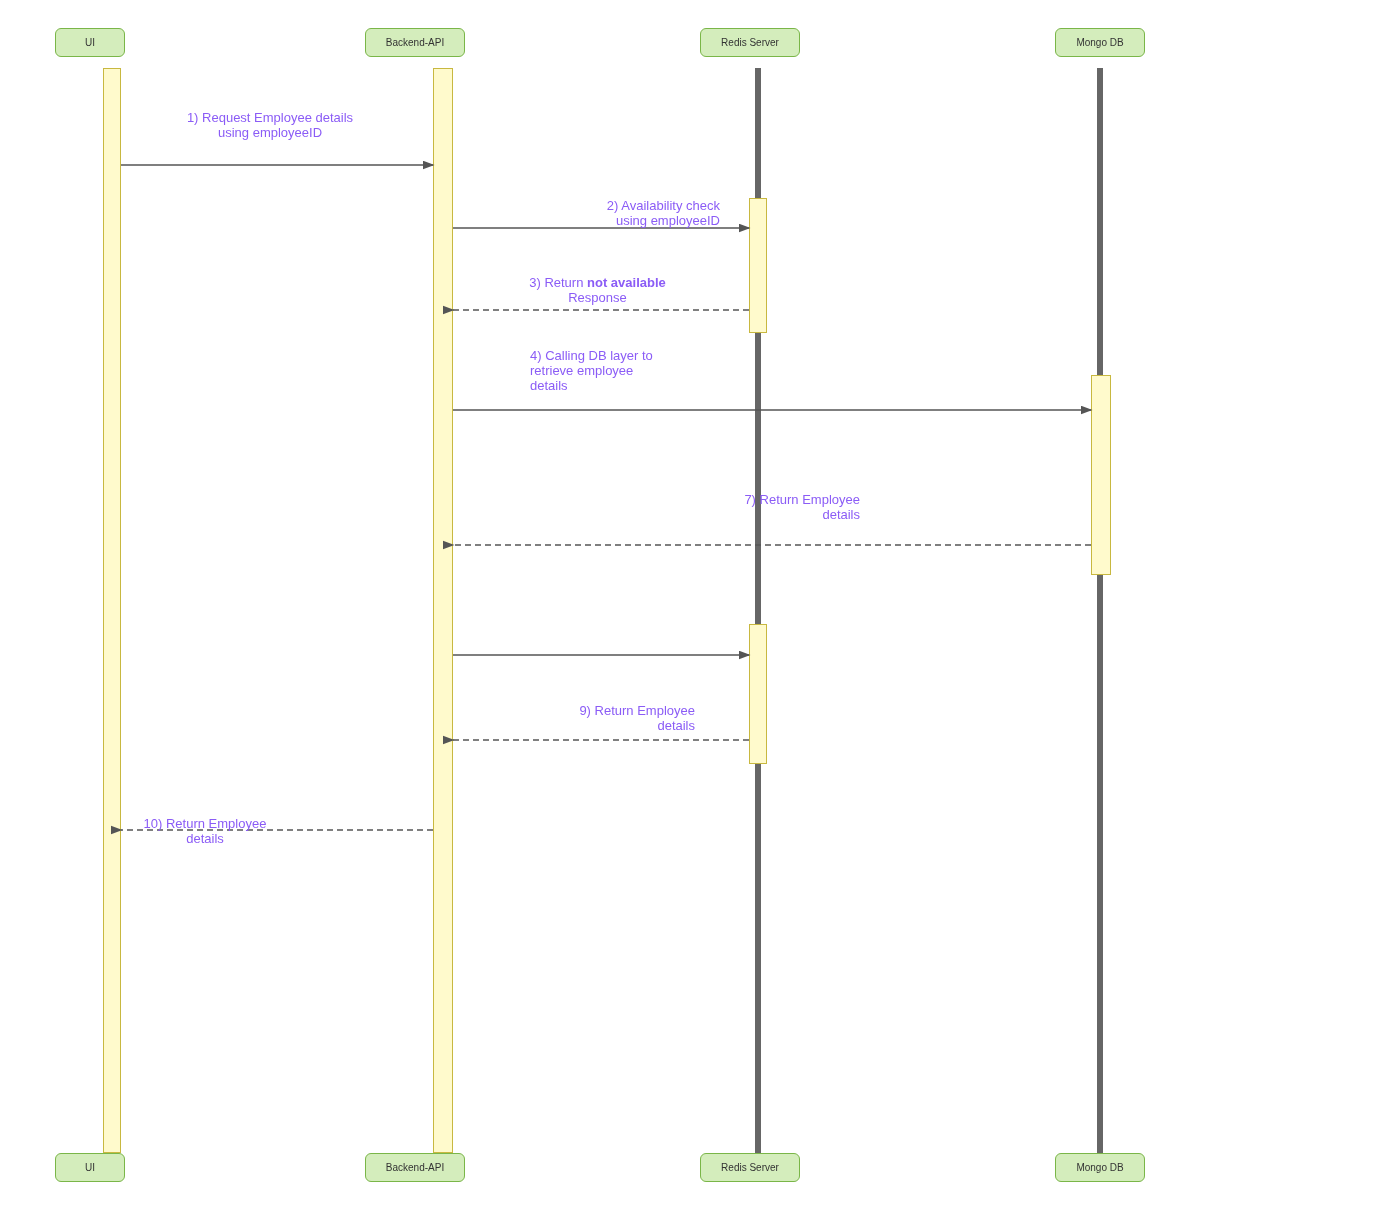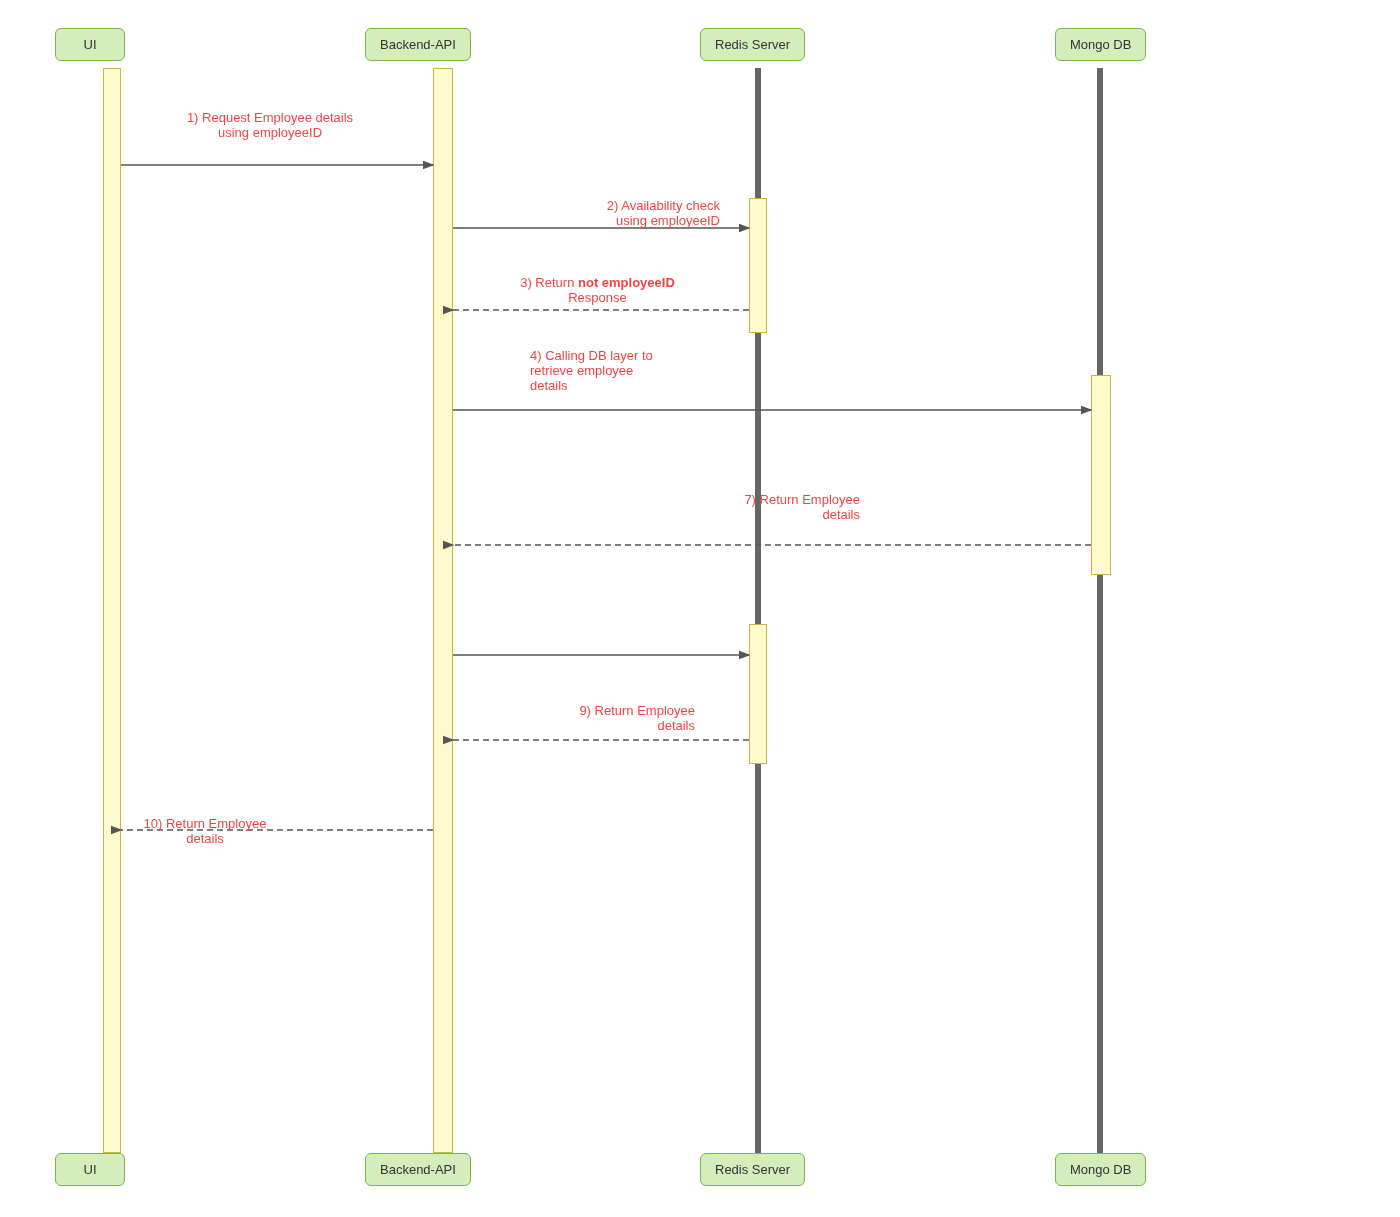--- a/index.html
+++ b/index.html
@@ -18,21 +18,21 @@
       width: 1400px;
       height: 1217px;
     }
     .actor-box {
       position: absolute;
       background: #d4edbc;
       border: 1.5px solid #7ab648;
       border-radius: 6px;
       padding: 8px 14px;
       text-align: center;
-      font-size: 13px;
+      font-size: 10px;
       font-weight: normal;
       white-space: nowrap;
     }
     .lifeline {
       position: absolute;
       width: 3px;
       background: #e8d882;
       border: 1px solid #c8b840;
     }
     .activation-box {
@@ -43,21 +43,21 @@
     svg.arrows {
       position: absolute;
       top: 0; left: 0;
       width: 1400px;
       height: 1217px;
       pointer-events: none;
     }
     .message-label {
       position: absolute;
       font-size: 13px;
-      color: #ef4444;
+      color: #8b5cf6;
       text-align: center;
     }
   </style>
 </head>
 <body>
 
 <div class="diagram-container">
 
   <div class="actor-box" style="left: 55px; top: 28px; min-width: 70px;">
     <span>UI</span>
@@ -128,21 +128,21 @@
 
   <div class="message-label" style="left: 140px; top: 110px; width: 260px; text-align: center;">
     <span>1) Request  Employee details<br>using employeeID</span>
   </div>
 
   <div class="message-label" style="left: 490px; top: 198px; width: 230px; text-align: right;">
     <span>2) Availability check<br>using employeeID</span>
   </div>
 
   <div class="message-label" style="left: 475px; top: 275px; width: 245px; text-align: center;">
-    <span>3) Return <strong>not employeeID</strong><br>Response</span>
+    <span>3) Return <strong>not available</strong><br>Response</span>
   </div>
 
   <div class="message-label" style="left: 530px; top: 348px; width: 250px; text-align: left;">
     <span>4) Calling DB layer to<br>retrieve employee<br>details</span>
   </div>
 
   <div class="message-label" style="left: 640px; top: 492px; width: 220px; text-align: right;">
     <span>7) Return Employee<br>details</span>
   </div>
 

